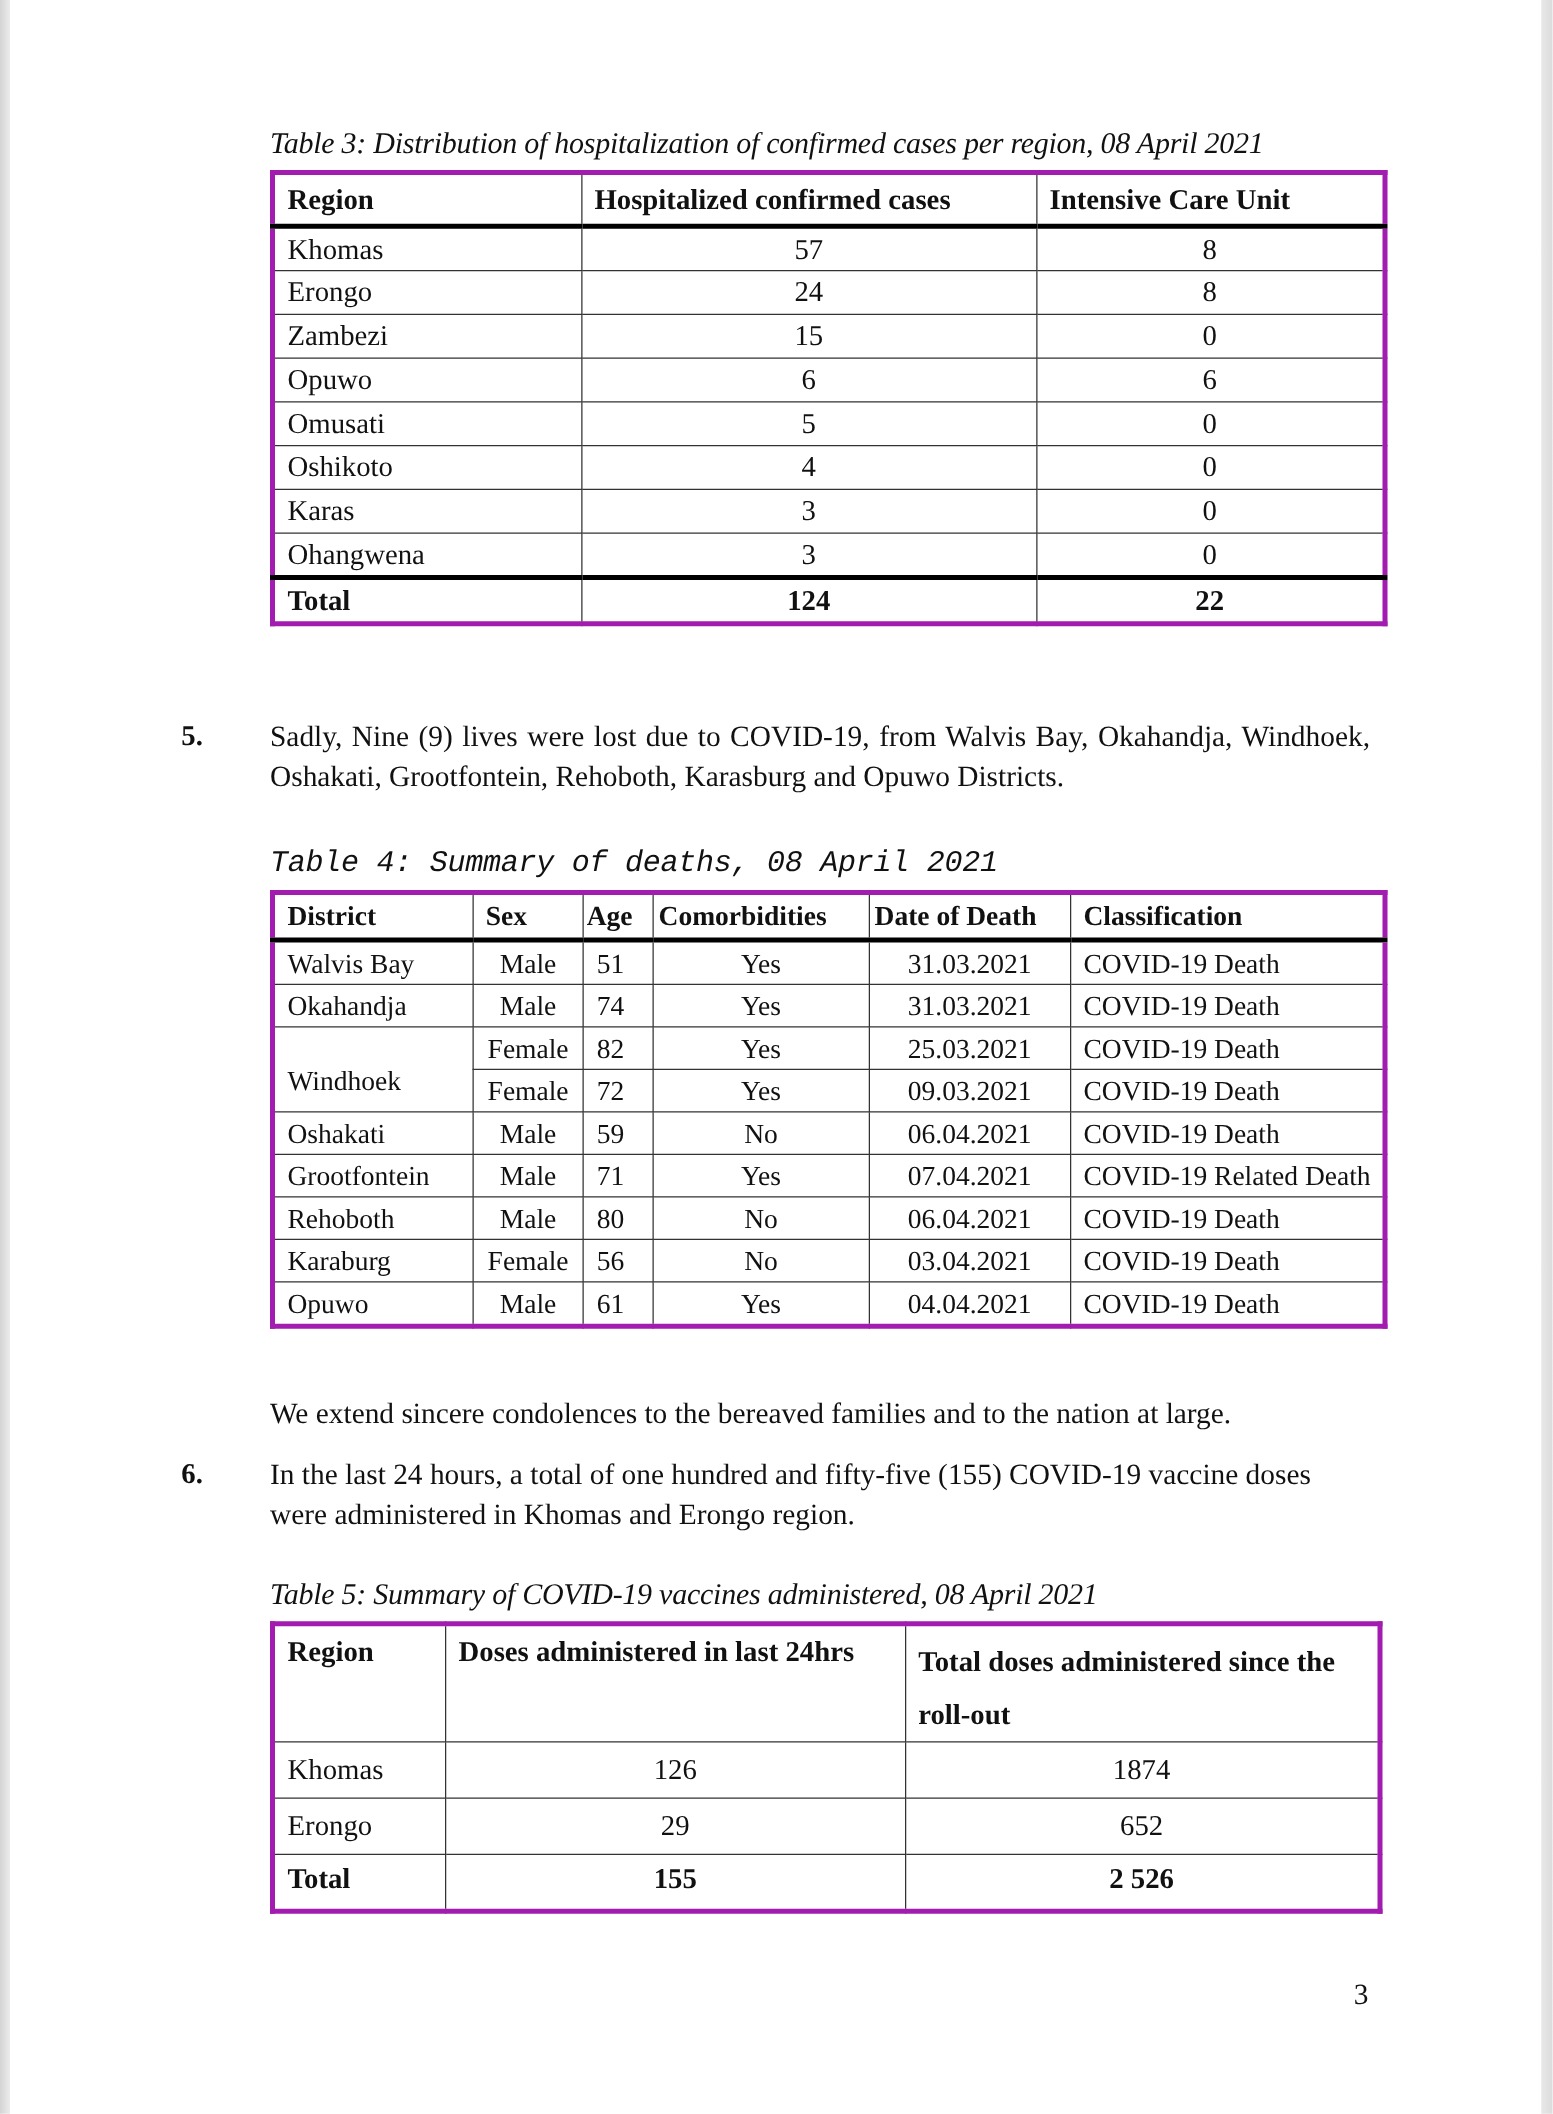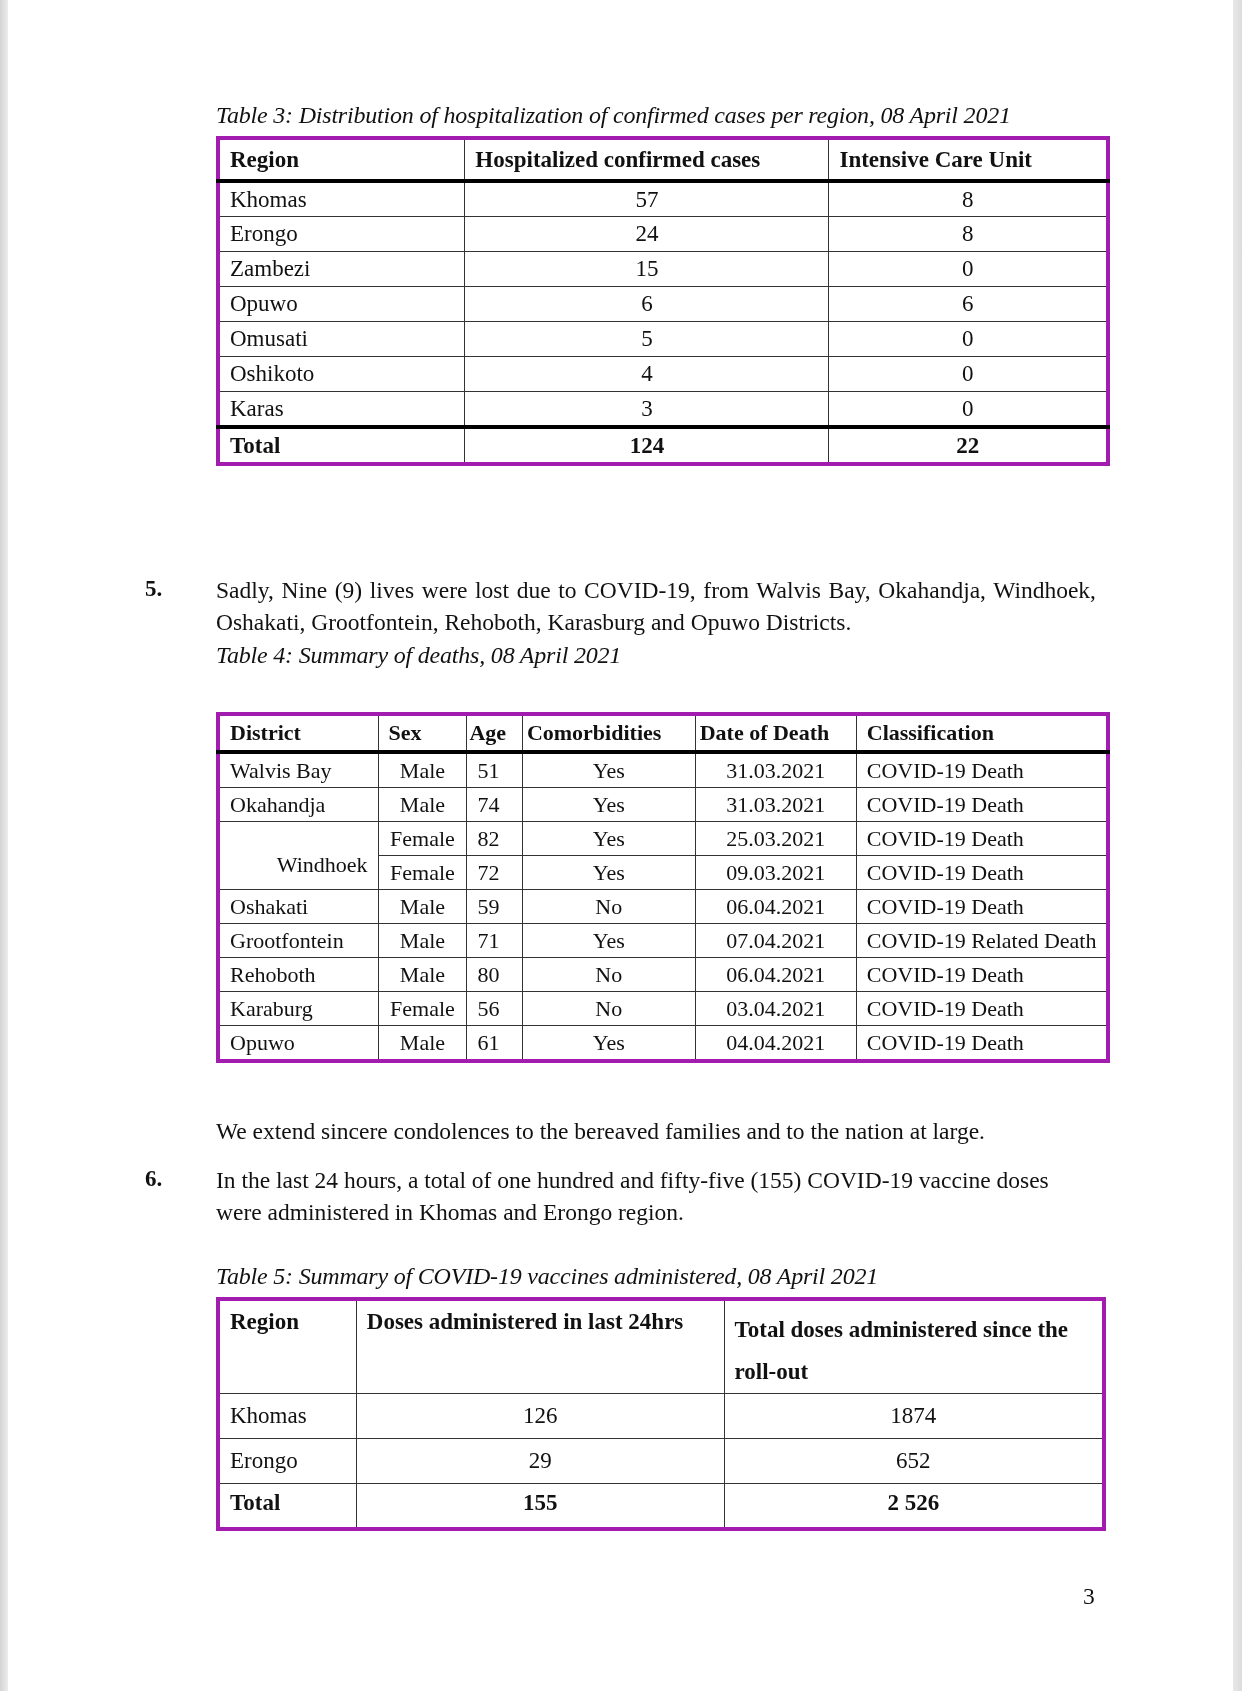--- a/index.html
+++ b/index.html
@@ -73,32 +73,37 @@
   <tr style="height:35px;">
         <td>Oshikoto</td>
         <td class="c">4</td>
         <td class="c">0</td>
       </tr>
   <tr style="height:35px;">
         <td>Karas</td>
         <td class="c">3</td>
         <td class="c">0</td>
       </tr>
+  <tr style="height:35px;">
+        <td>Ohangwena</td>
+        <td class="c">3</td>
+        <td class="c">0</td>
+      </tr>
   <tr class="tot" style="height:35px;">
         <td>Total</td>
         <td class="c">124</td>
         <td class="c">22</td>
       </tr>
 </tbody>
   </table>
 
 <div class="num" style="left:145px; top:576px;">5.</div>
 <div class="para" style="left:216px; top:574px; width:880px; text-align:justify;">Sadly, Nine (9) lives were lost due to COVID-19, from Walvis Bay, Okahandja, Windhoek, Oshakati, Grootfontein, Rehoboth, Karasburg and Opuwo Districts.</div>
 
-<div class="caption" style="left:216px; top:642px;">Table 4: Summary of deaths, 08 April 2021</div>
+<div class="caption" style="left:216px; top:678px;font-family:Liberation Mono, monospace;">Table 4: Summary of deaths, 08 April 2021</div>
 <table class="outer" style="left:216px; top:712px; width:894px; font-size:22px;">
   <colgroup>
       <col style="width:161px">
       <col style="width:89px">
       <col style="width:56px">
       <col style="width:174px">
       <col style="width:162px">
       <col style="width:252px">
     </colgroup>
   <tbody>
@@ -120,21 +125,21 @@
       </tr>
   <tr style="height:34px;">
         <td>Okahandja</td>
         <td class="r">Male</td>
         <td>74</td>
         <td class="c">Yes</td>
         <td class="r">31.03.2021</td>
         <td>COVID-19 Death</td>
       </tr>
   <tr style="height:34px;">
-        <td rowspan="2" style="padding-top:18px;text-align:right;">Windhoek</td>
+        <td rowspan="2" style="padding-top:18px;">Windhoek</td>
         <td class="r">Female</td>
         <td>82</td>
         <td class="c">Yes</td>
         <td class="r">25.03.2021</td>
         <td>COVID-19 Death</td>
       </tr>
   <tr style="height:34px;">
         <td class="r">Female</td>
         <td>72</td>
         <td class="c">Yes</td>

